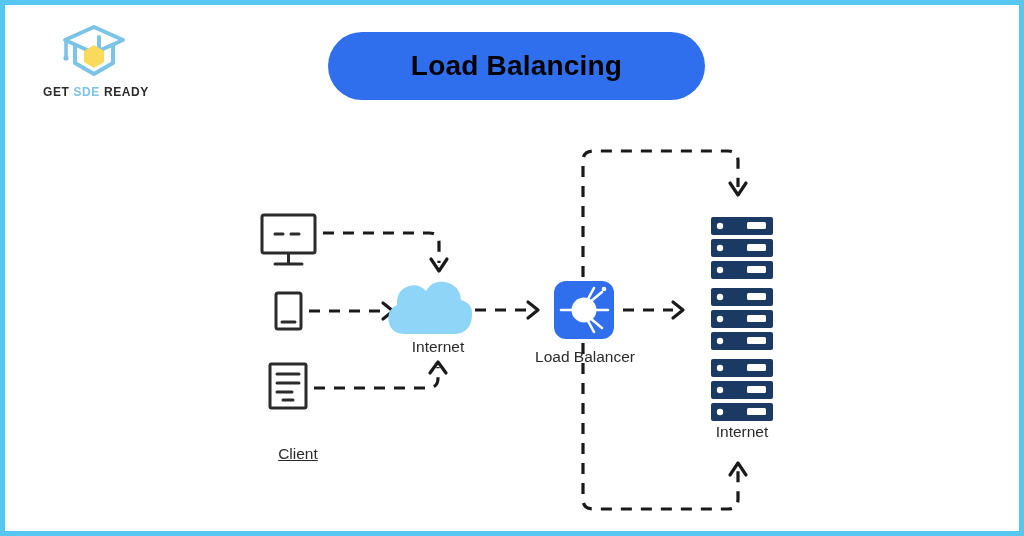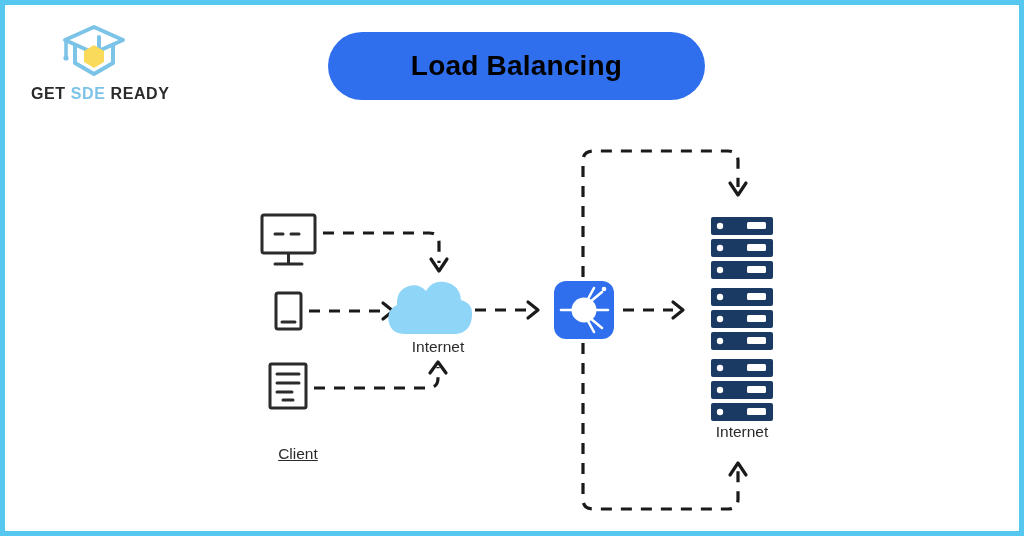--- a/index.html
+++ b/index.html
@@ -40,21 +40,21 @@
     top: 0px;
     width: 78px;
     height: 58px;
   }
   .logo-text {
     position: absolute;
     left: 0px;
     top: 62px;
     width: 130px;
     text-align: center;
-    font-size: 16px;
+    font-size: 12px;
     font-weight: bold;
     letter-spacing: 0.6px;
     color: #2b2b2b;
     white-space: nowrap;
   }
   .logo-text .sde { color: #7cc3e8; }
   
   .title-pill {
     position: absolute;
     left: 323px;
@@ -240,16 +240,17 @@
       <rect x="706" y="376" width="62" height="18" rx="2" fill="#1b3a63"></rect>
       <circle cx="715" cy="385" r="3.2" fill="#ffffff"></circle>
       <rect x="742" y="381" width="19" height="7" rx="1.5" fill="#ffffff"></rect>
       <rect x="706" y="398" width="62" height="18" rx="2" fill="#1b3a63"></rect>
       <circle cx="715" cy="407" r="3.2" fill="#ffffff"></circle>
       <rect x="742" y="403" width="19" height="7" rx="1.5" fill="#ffffff"></rect>
     </g>
   </svg>
 
   <div class="node-label" id="label-internet">Internet</div>
+  <div class="node-label" id="label-load-balancer">Load Balancer</div>
   <div class="node-label" id="label-servers">Internet</div>
   <div class="node-label" id="label-client">Client</div>
 
 </div>
 
 </body></html>

